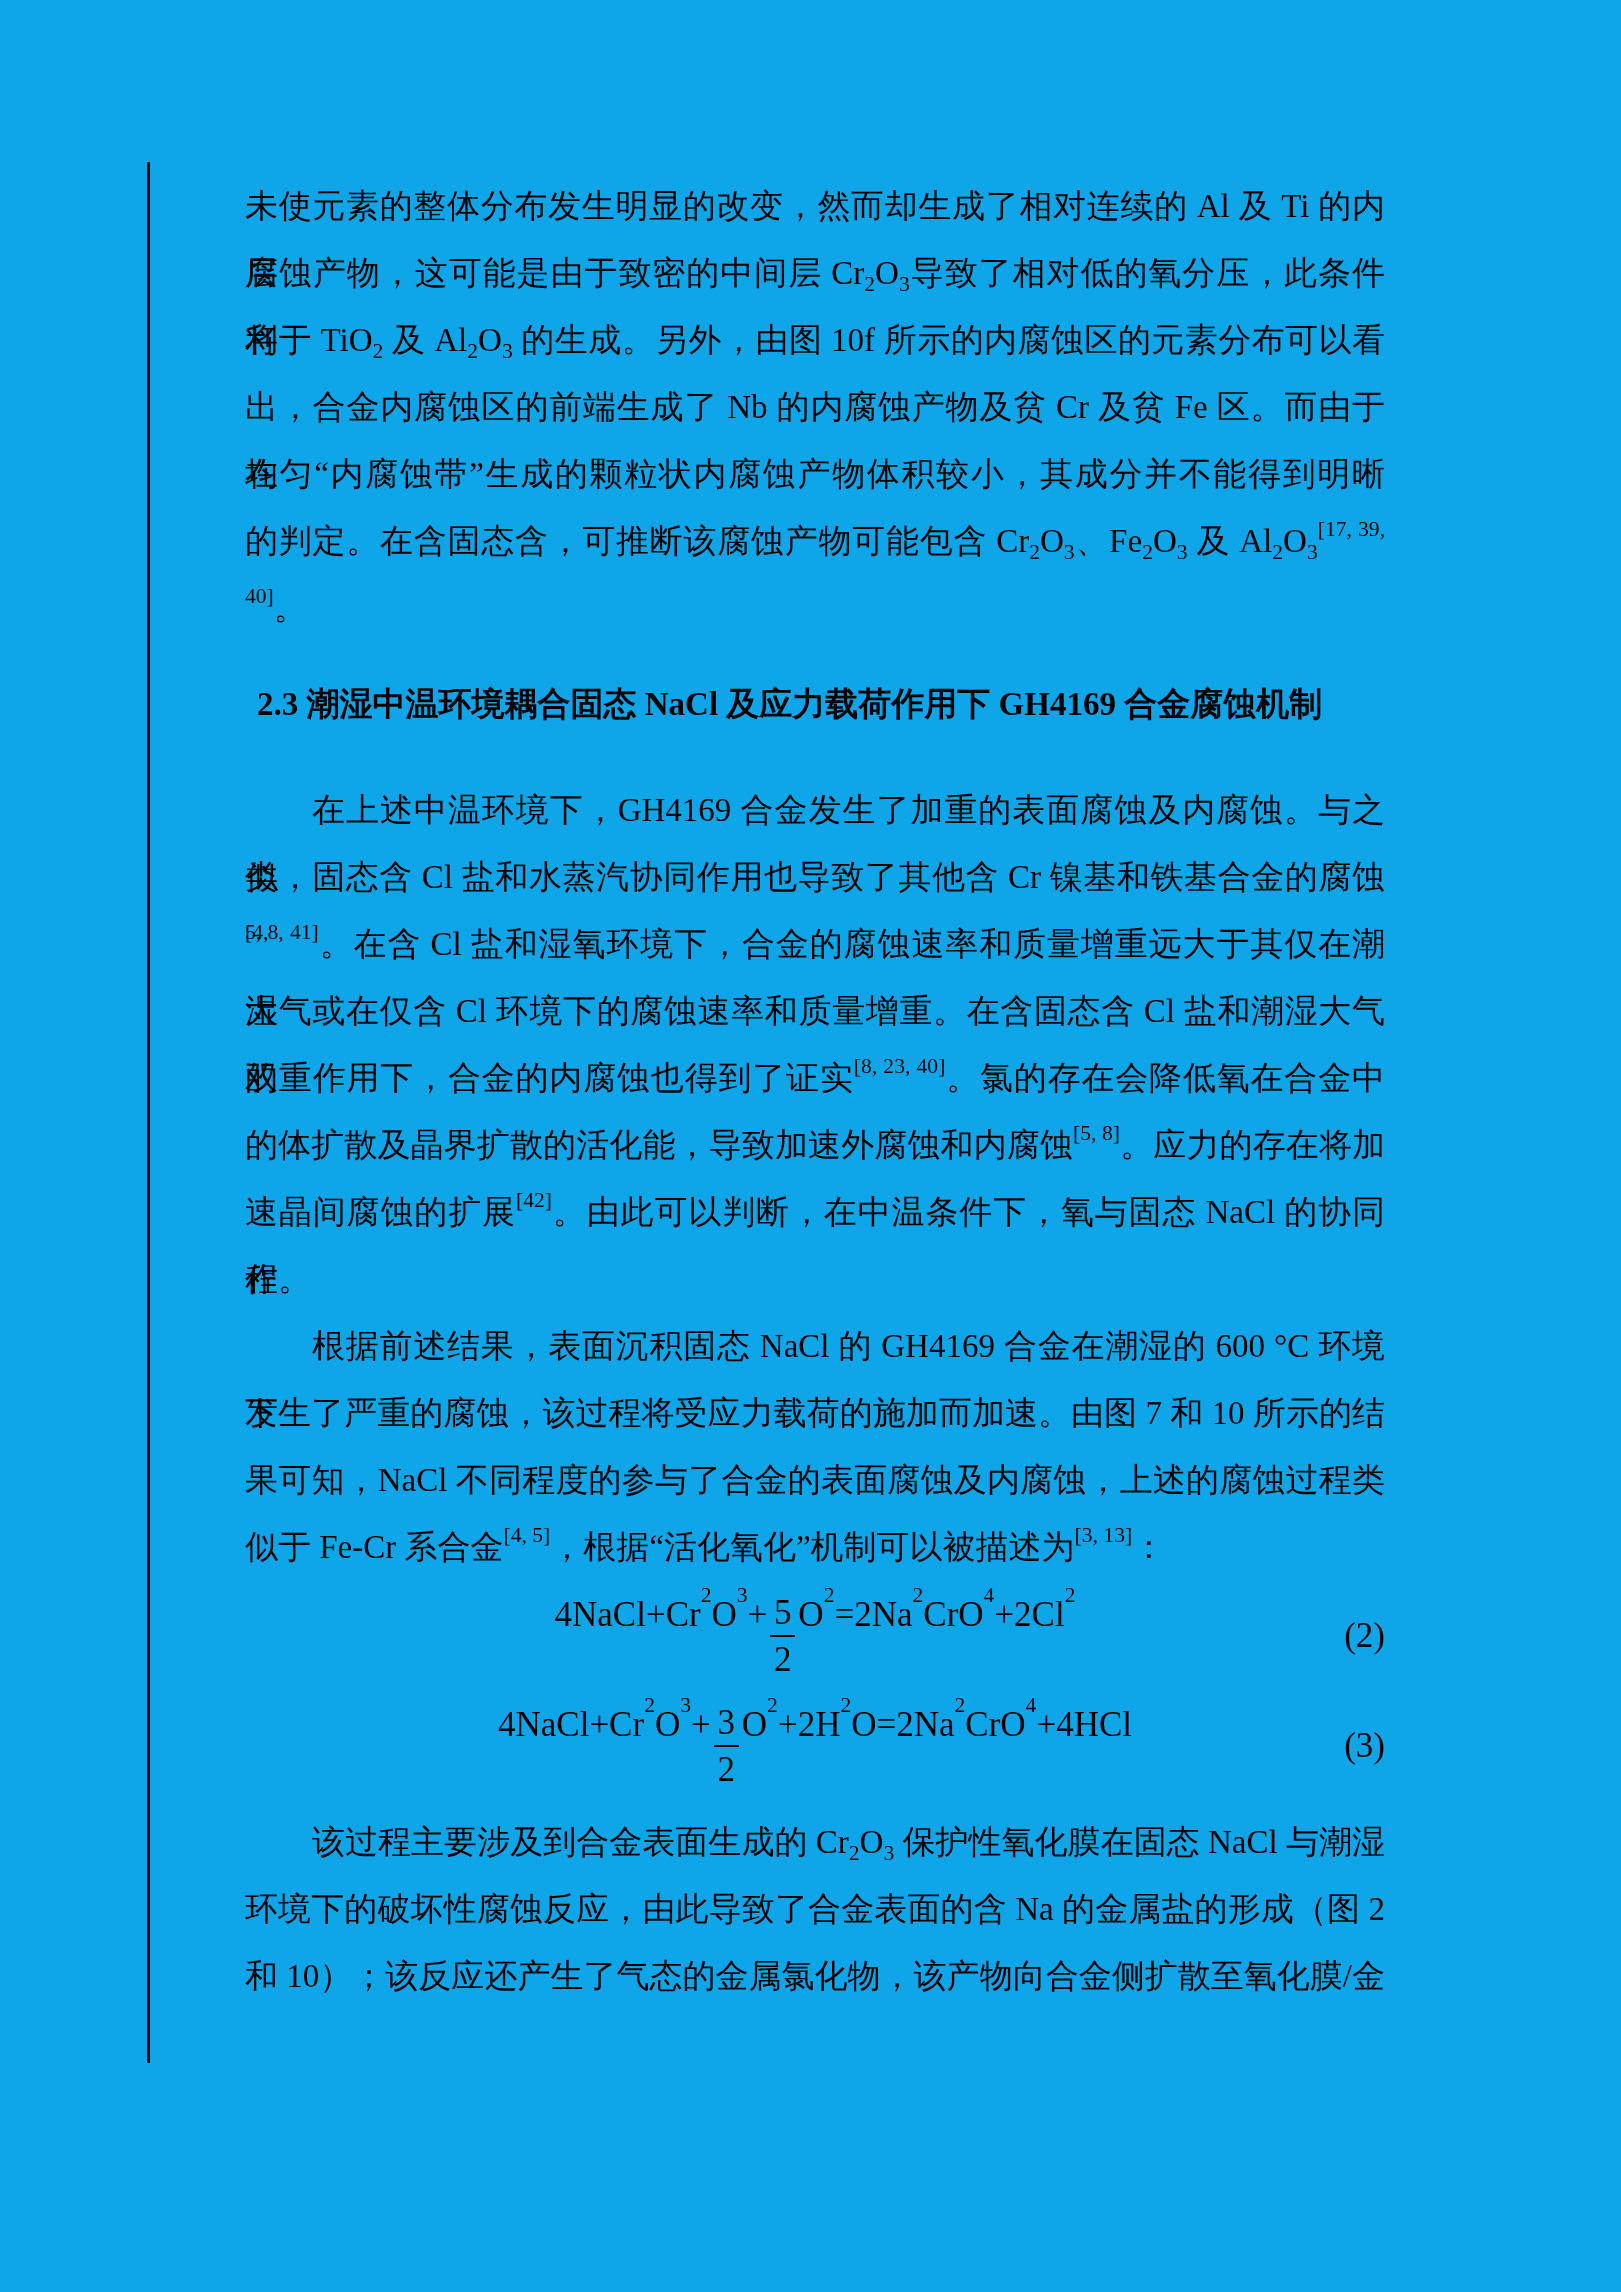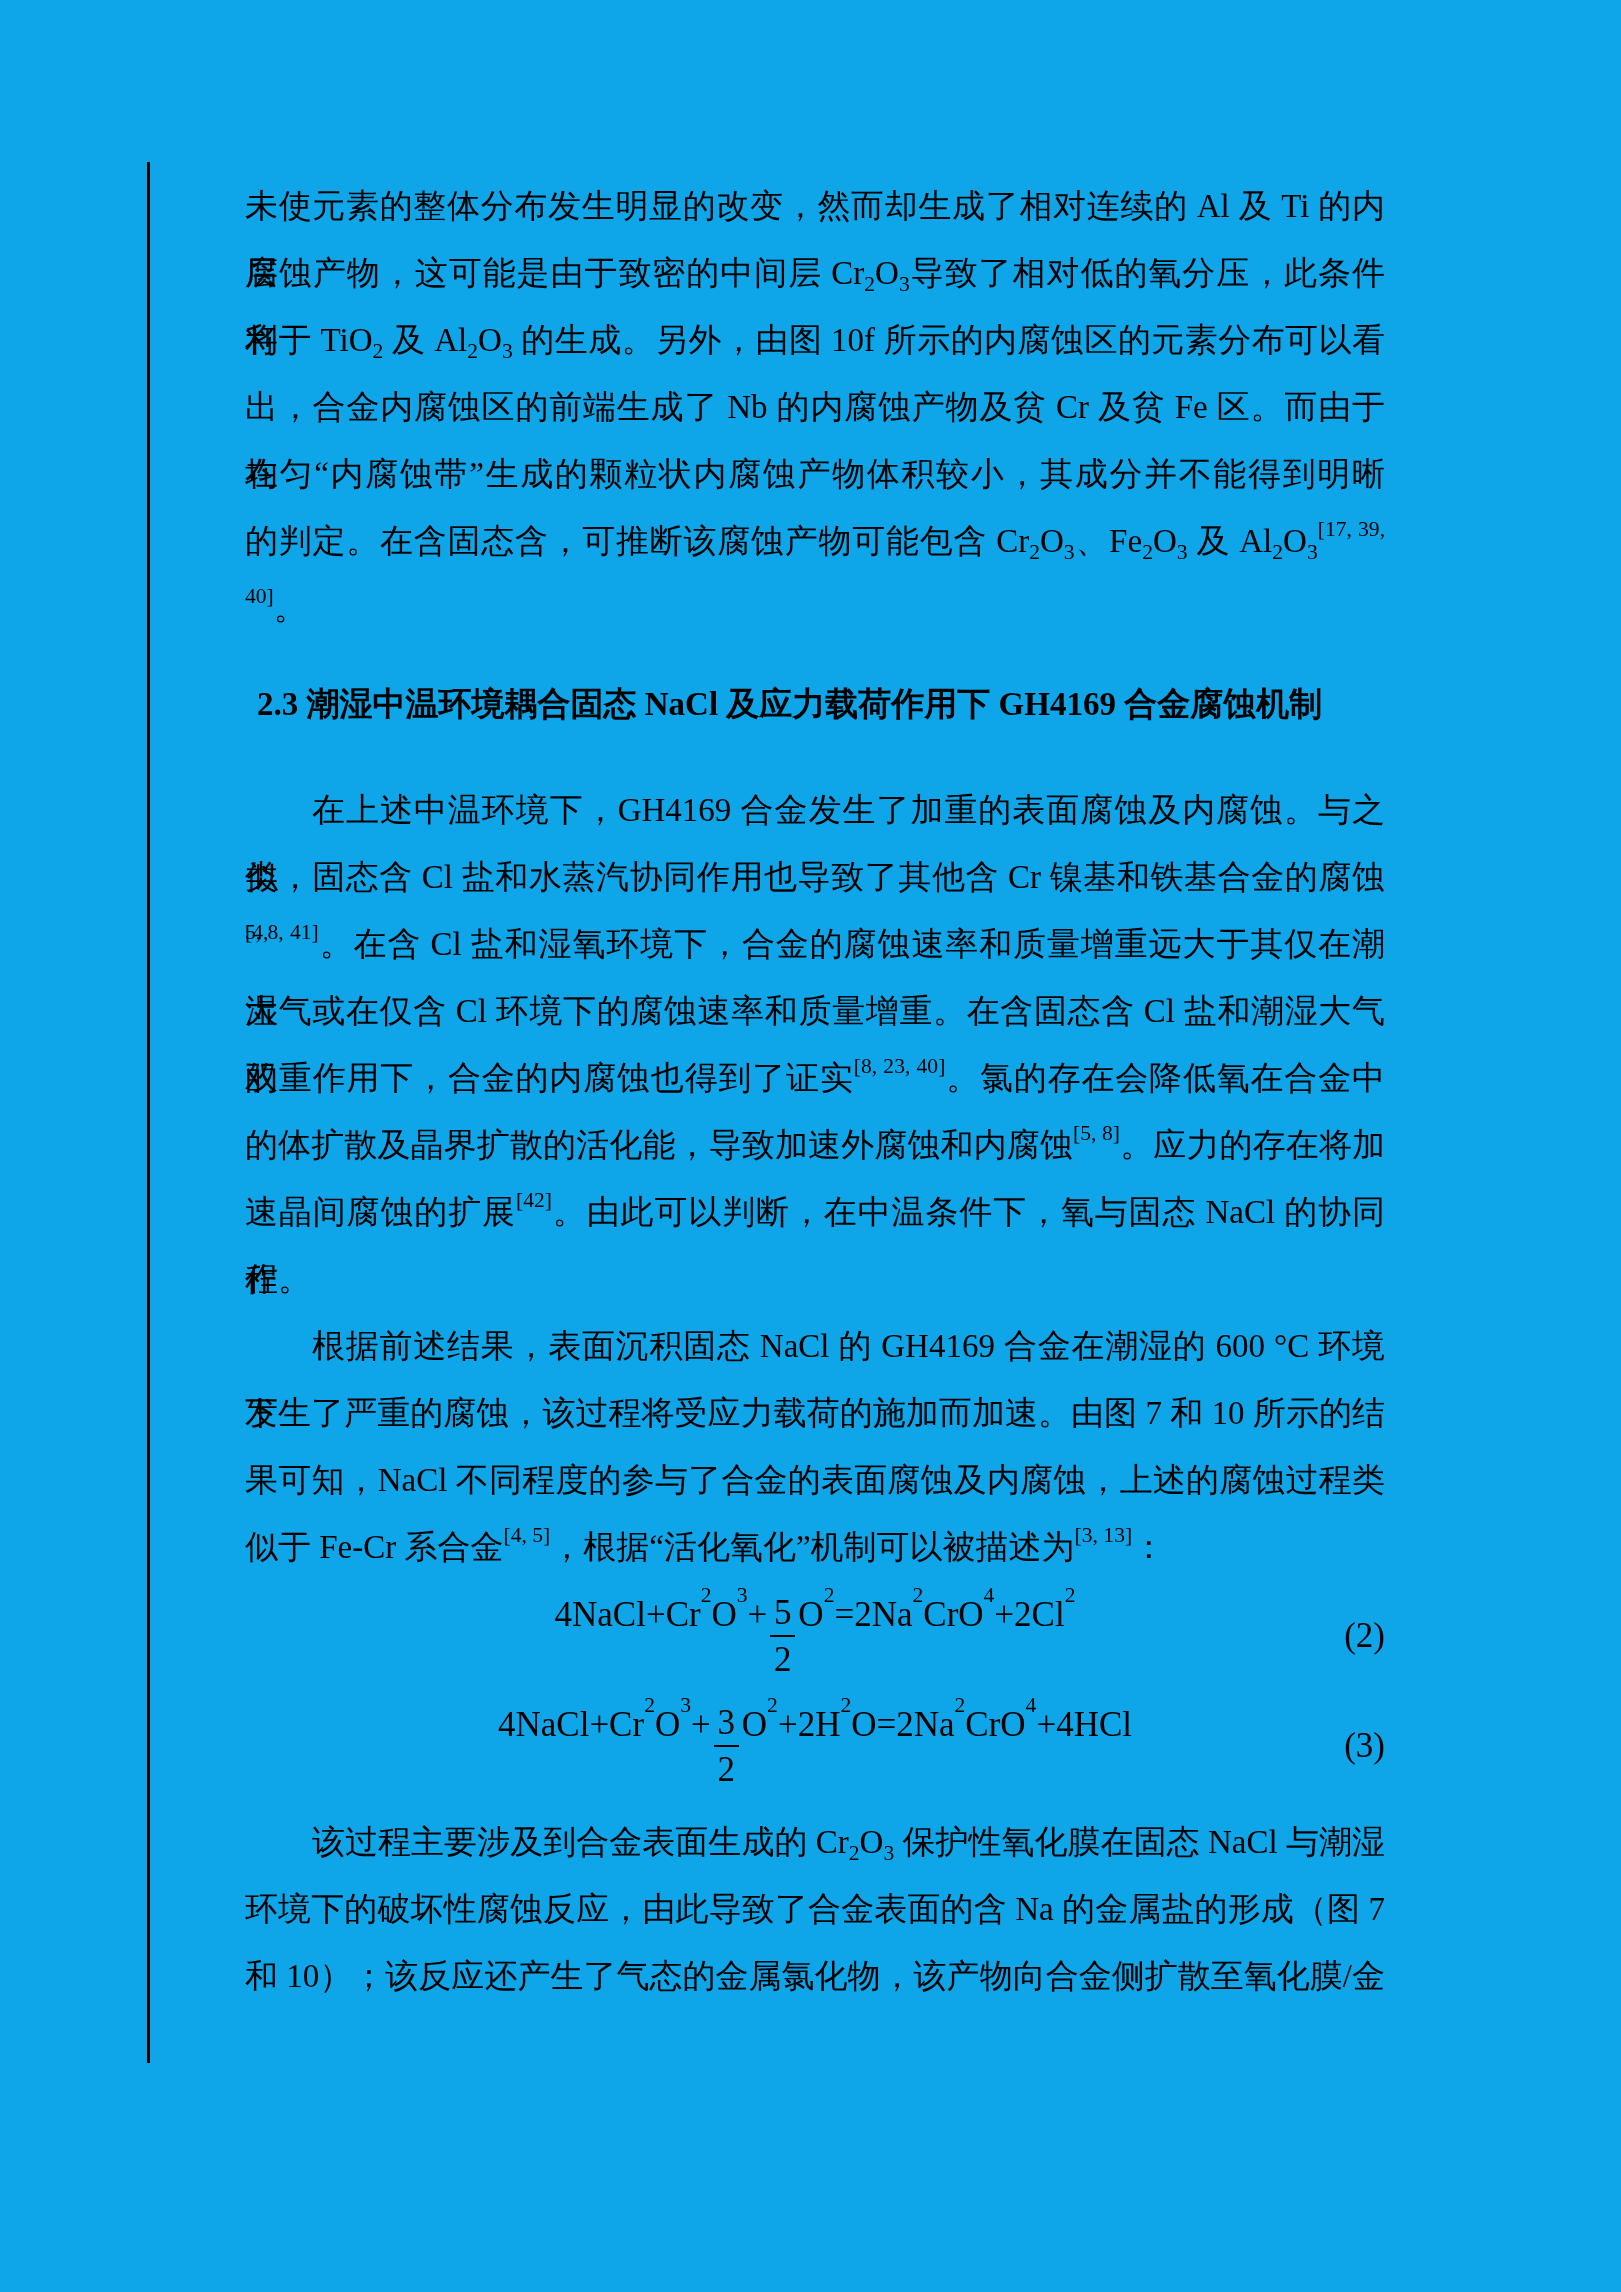--- a/index.html
+++ b/index.html
@@ -133,18 +133,18 @@
           <span>O=2Na</span>
           <span class="sub">2</span>
           <span>CrO</span>
           <span class="sub">4</span>
           <span>+4HCl</span>
         </span>
         <span class="eq-num">(3)</span>
       </div>
     <div class="para gap-top-sm">
         <div class="line just ind"><span>该过程主要涉及到合金表面生成的 Cr</span><span class="sub">2</span><span>O</span><span class="sub">3</span><span> 保护性氧化膜在固态 NaCl 与潮湿</span></div>
-        <div class="line just"><span>环境下的破坏性腐蚀反应，由此导致了合金表面的含 Na 的金属盐的形成（图 7</span></div>
+        <div class="line just"><span>环境下的破坏性腐蚀反应，由此导致了合金表面的含 Na 的金属盐的形成（图 2</span></div>
         <div class="line just"><span>和 10）；该反应还产生了气态的金属氯化物，该产物向合金侧扩散至氧化膜/金</span></div>
       </div>
   </div>
 </div>
 
 
 </body></html>

